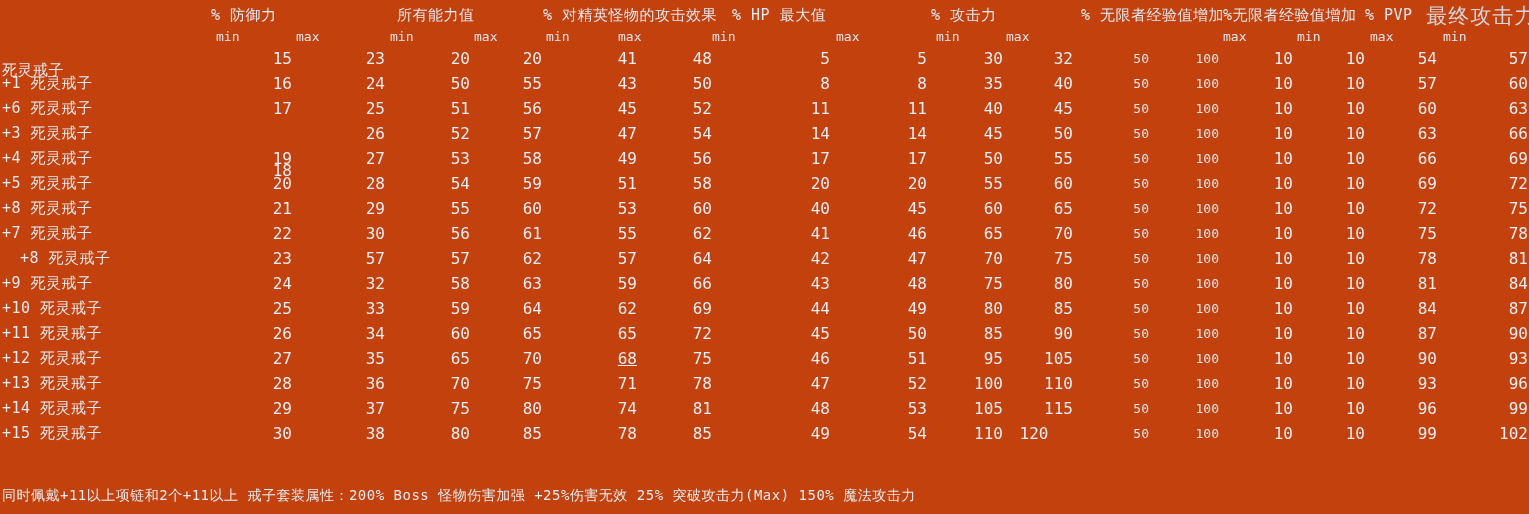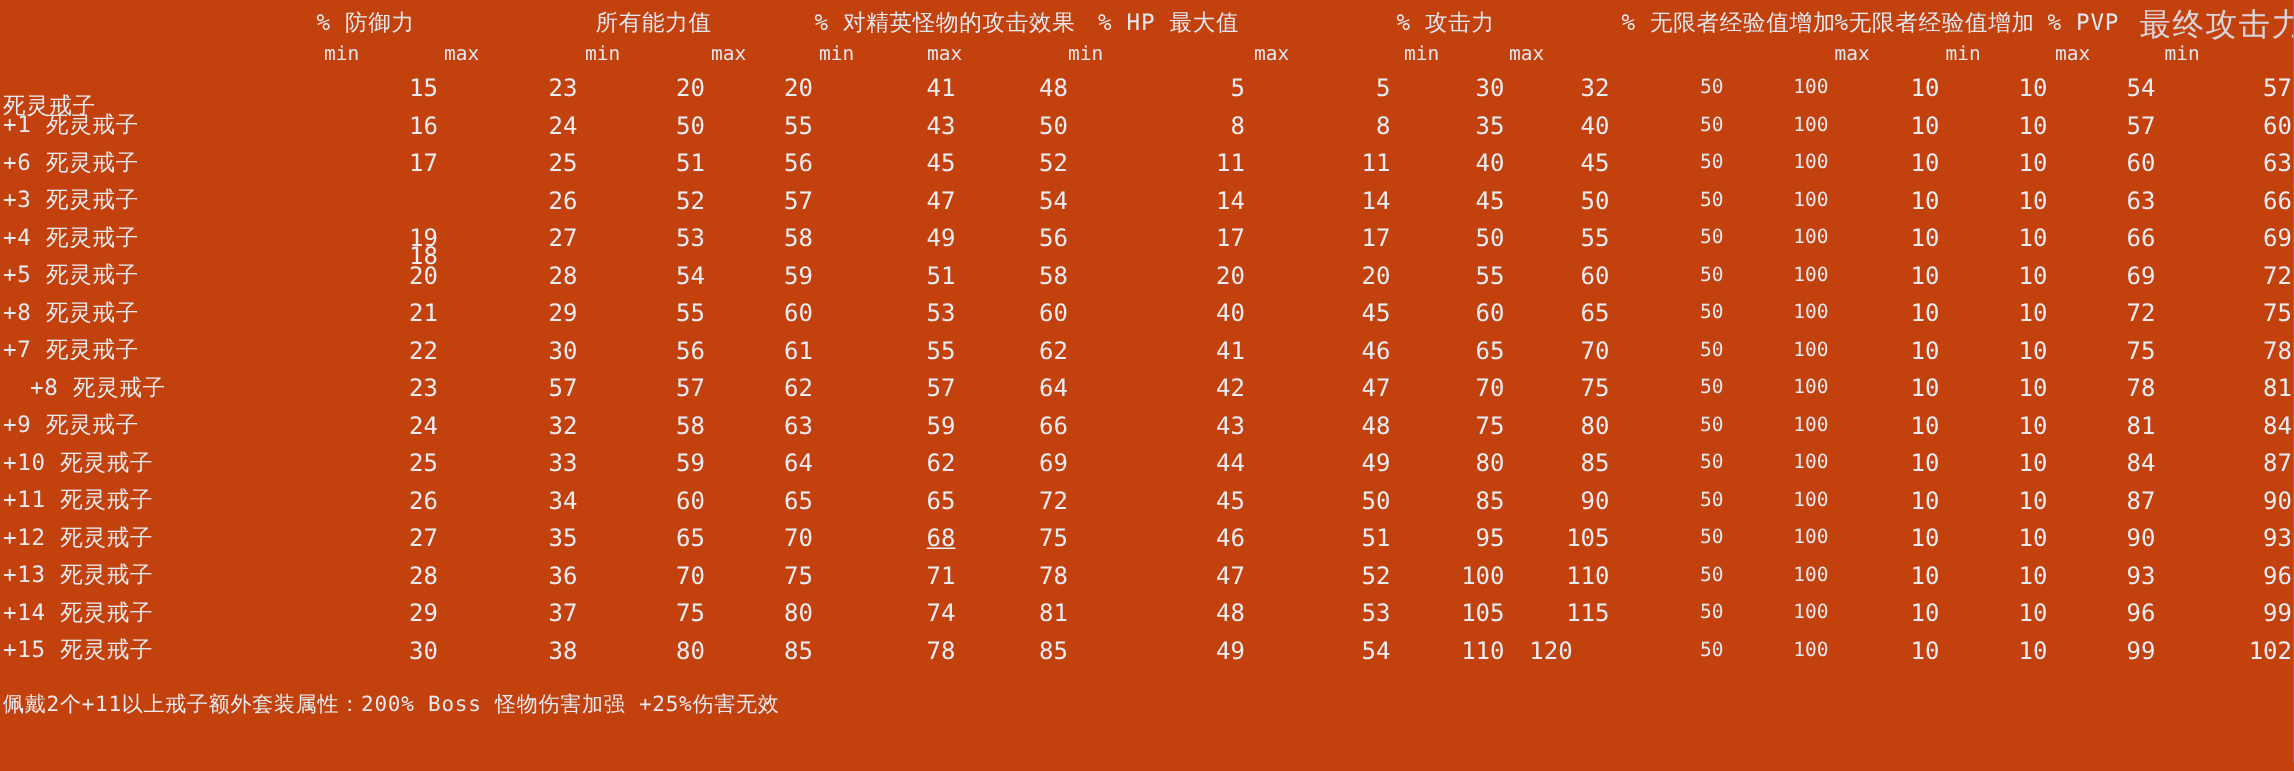--- a/index.html
+++ b/index.html
@@ -332,14 +332,14 @@
       <span class="cell" style="top: 421px; left: 849px;">54</span>
       <span class="cell" style="top: 421px; left: 925px;">110</span>
       <span class="cell" style="top: 421px; left: 995px; text-align: center;">120</span>
       <span class="cell small" style="top: 421px; left: 1071px;">50</span>
       <span class="cell small" style="top: 421px; left: 1141px;">100</span>
       <span class="cell" style="top: 421px; left: 1215px;">10</span>
       <span class="cell" style="top: 421px; left: 1287px;">10</span>
       <span class="cell" style="top: 421px; left: 1359px;">99</span>
       <span class="cell" style="top: 421px; left: 1450px;">102</span>
     </div>
-  <div class="note" style="top:461px">佩戴2个+11以上戒子额外套装属性：200% Boss 怪物伤害加强 +25%伤害无效</div>
+  <div class="note" style="top:486px">同时佩戴+11以上项链和2个+11以上 戒子套装属性：200% Boss 怪物伤害加强 +25%伤害无效 25% 突破攻击力(Max) 150% 魔法攻击力</div>
 </div>
 
 </body></html>

